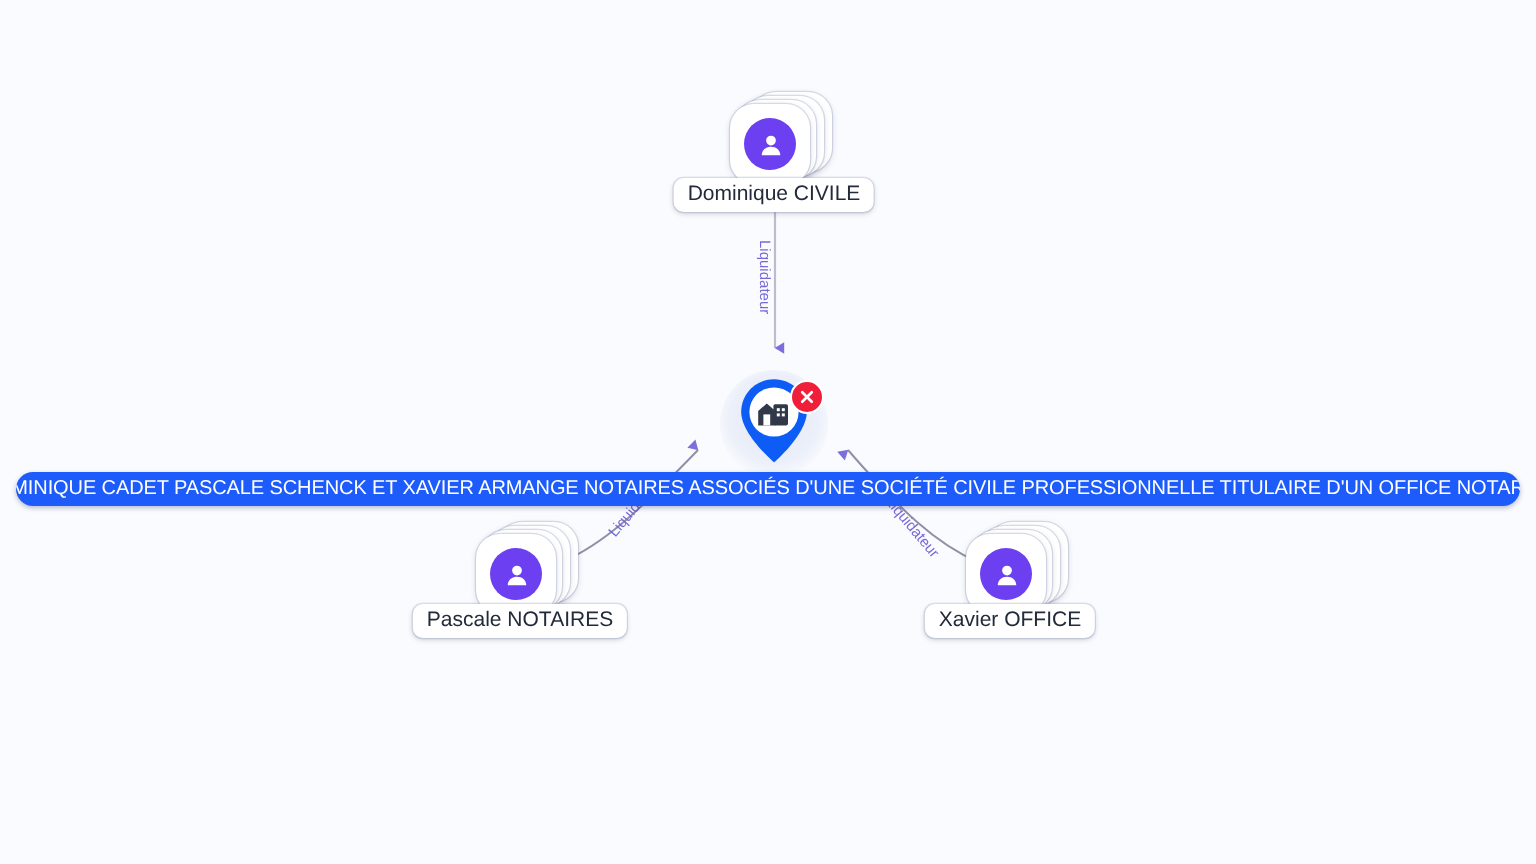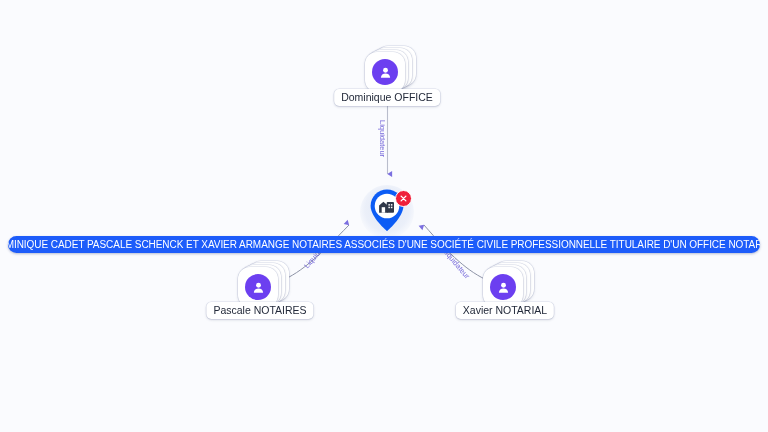--- a/index.html
+++ b/index.html
@@ -192,21 +192,21 @@
       <div class="card c1"></div>
       <div class="card c0"></div>
       <div class="avatar">
         <svg width="15" height="15" viewBox="0 0 24 24" aria-hidden="true">
           <circle cx="12" cy="8.4" r="3.9" fill="#ffffff"></circle>
           <path d="M4.6,20.2 C4.6,15.9 8,13.4 12,13.4 C16,13.4 19.4,15.9 19.4,20.2 Z" fill="#ffffff"></path>
         </svg>
       </div>
     </div>
   </div>
-  <div class="node-label" style="left:387px; top:89px;">Dominique OFFICE</div>
+  <div class="node-label" style="left:387px; top:89px;">Dominique CIVILE</div>
 
   <div class="person-node" style="left:260px; top:287px;">
     <div class="stack">
       <div class="card c3"></div>
       <div class="card c2"></div>
       <div class="card c1"></div>
       <div class="card c0"></div>
       <div class="avatar">
         <svg width="15" height="15" viewBox="0 0 24 24" aria-hidden="true">
           <circle cx="12" cy="8.4" r="3.9" fill="#ffffff"></circle>
@@ -224,21 +224,21 @@
       <div class="card c1"></div>
       <div class="card c0"></div>
       <div class="avatar">
         <svg width="15" height="15" viewBox="0 0 24 24" aria-hidden="true">
           <circle cx="12" cy="8.4" r="3.9" fill="#ffffff"></circle>
           <path d="M4.6,20.2 C4.6,15.9 8,13.4 12,13.4 C16,13.4 19.4,15.9 19.4,20.2 Z" fill="#ffffff"></path>
         </svg>
       </div>
     </div>
   </div>
-  <div class="node-label" style="left:505px; top:302px;">Xavier NOTARIAL</div>
+  <div class="node-label" style="left:505px; top:302px;">Xavier OFFICE</div>
 
   <div class="company-node" style="left:387px; top:210px;">
     <div class="pin-halo"></div>
     <div class="pin">
       <svg width="38" height="45" viewBox="0 0 38 45" aria-hidden="true">
         <path d="M19,1.6 C9.9,1.6 2.6,8.9 2.6,18 C2.6,29.2 19,43.2 19,43.2 C19,43.2 35.4,29.2 35.4,18 C35.4,8.9 28.1,1.6 19,1.6 Z" fill="#0c5cf5"></path>
         <circle cx="19" cy="18" r="12.3" fill="#ffffff"></circle>
       </svg>
     </div>
     <div class="pin" style="z-index:4;">

